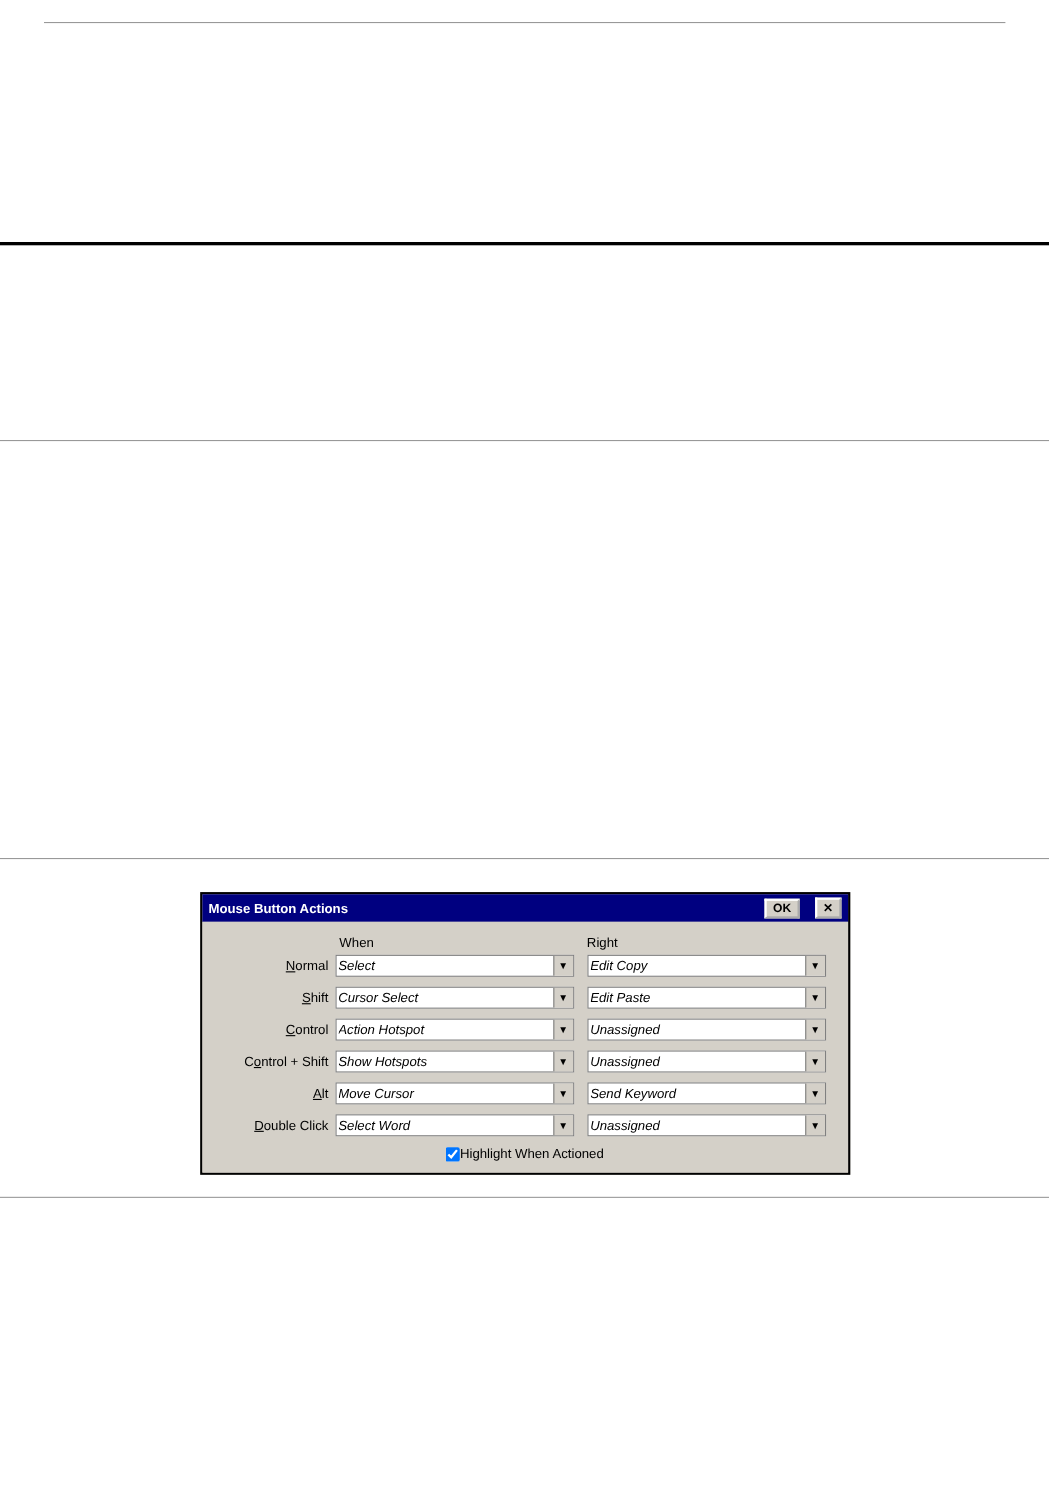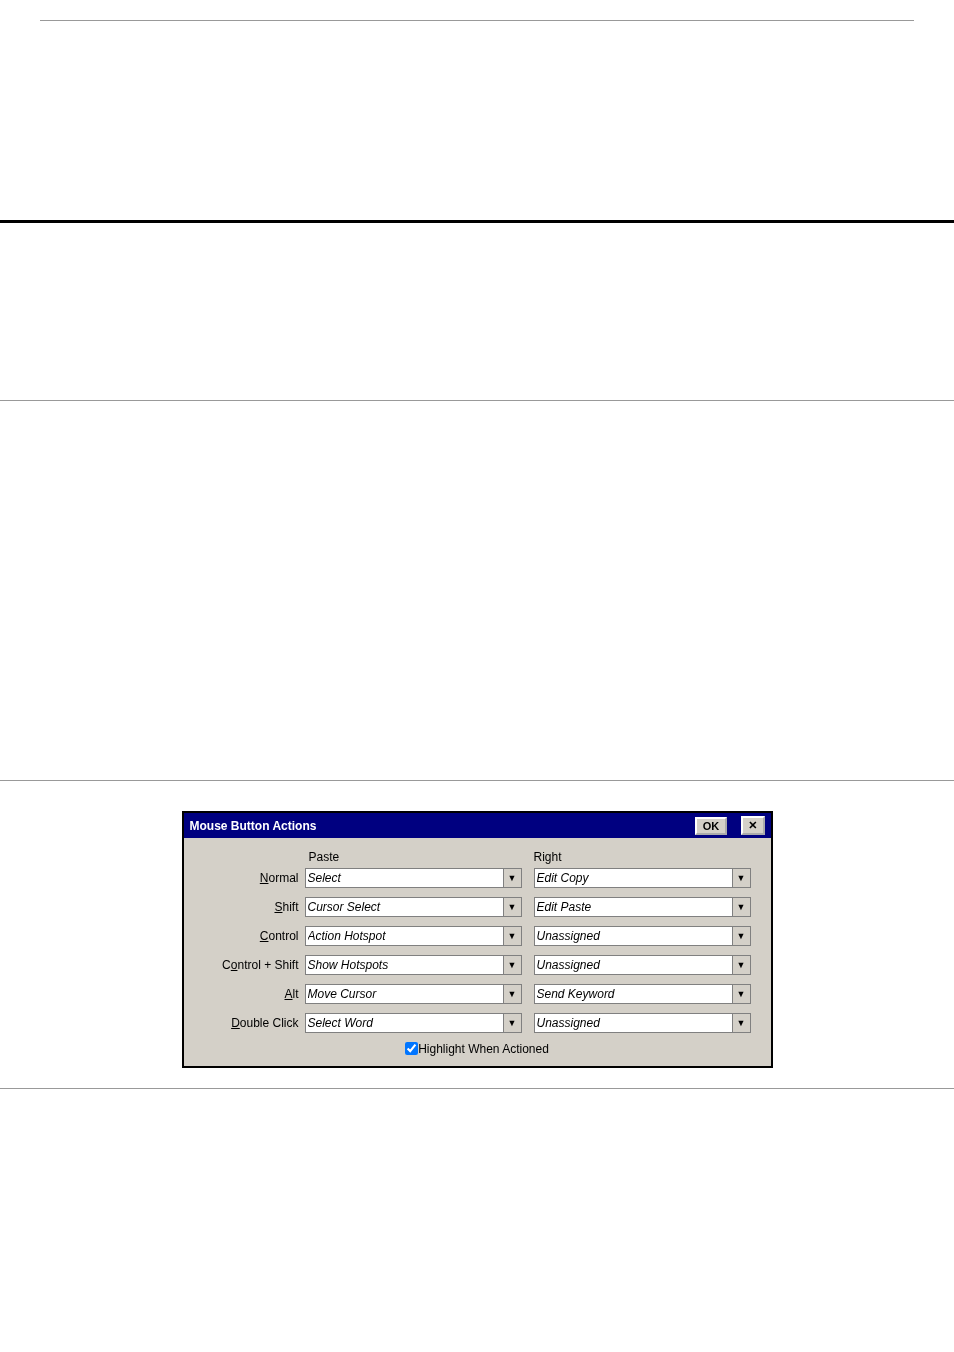--- a/index.html
+++ b/index.html
@@ -208,21 +208,21 @@
 
     .checkbox-row {
       display: flex;
       justify-content: center;
       align-items: center;
       margin-top: 6px;
     }
 
     .checkbox-label {
       display: flex;
-      align-items: flex-start;
+      align-items: center;
       gap: 0;
       font-size: 12px;
     }
 
     .checkbox-label input[type="checkbox"] {
       margin: 0;
     }
   </style>
 </head>
 <body>
@@ -248,21 +248,21 @@
         <div class="dialog-titlebar-buttons">
           <button class="dialog-btn-ok">OK</button>
           <button class="dialog-btn-close">✕</button>
         </div>
       </div>
 
       <div class="dialog-content">
 
         <div class="dialog-columns-header">
           <div class="col-label"></div>
-          <div class="col-left-header">Paste</div>
+          <div class="col-left-header">When</div>
           <div style="width:18px;"></div>
           <div class="col-right-header">Right</div>
           <div style="width:18px;"></div>
         </div>
 
         <div class="dialog-row">
           <div class="row-modifier"><span>N</span>ormal</div>
           <div class="select-container">
             <select>
               <option>Select</option>

